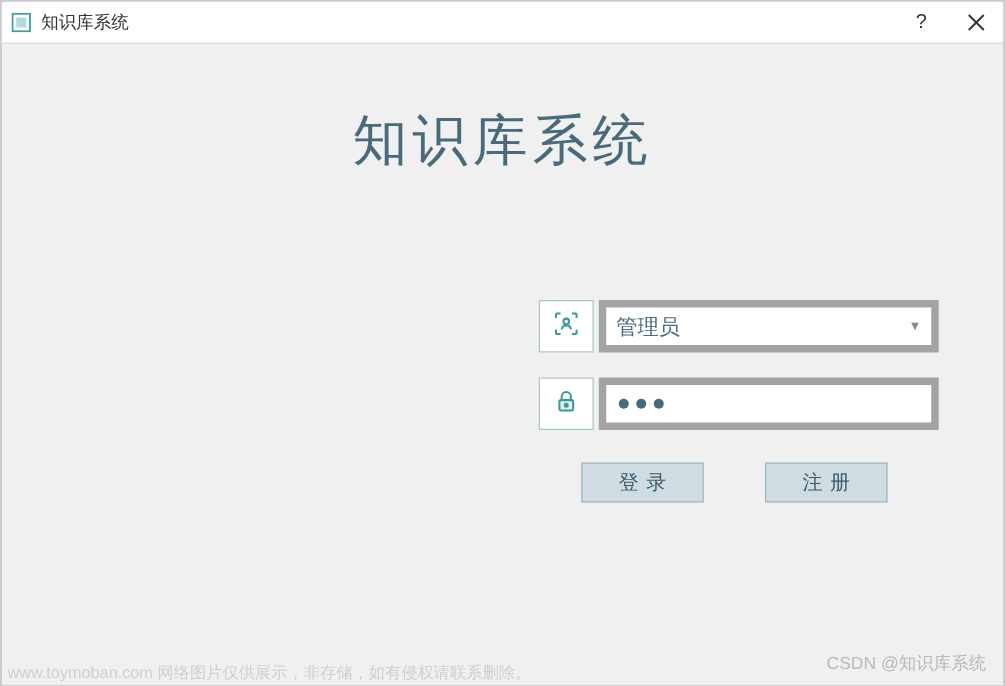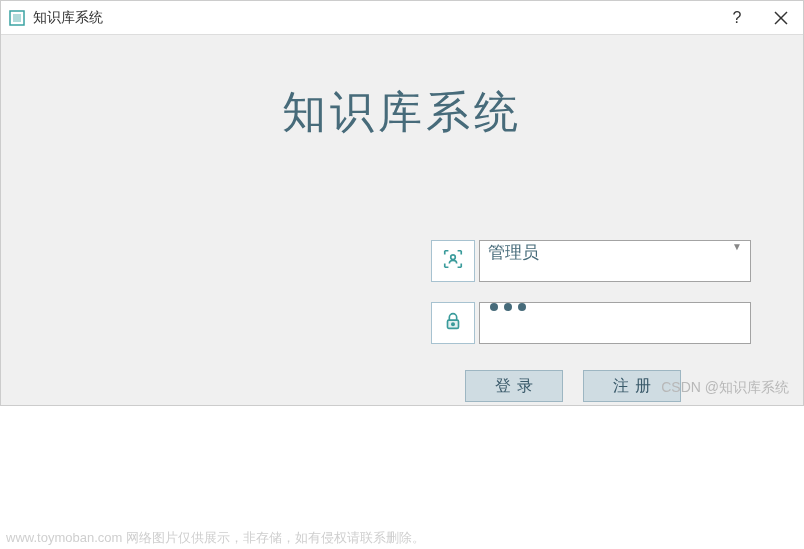--- a/index.html
+++ b/index.html
@@ -6,21 +6,21 @@
     body {
       font-family: "Microsoft YaHei", "SimSun", sans-serif;
       background: #fff;
       width: 804px;
       height: 549px;
       overflow: hidden;
       position: relative;
     }
     .window {
       width: 804px;
-      height: 406px;
+      height: 549px;
       background: #4c1d95;
       border: 1px solid #ccc;
       position: relative;
     }
     .titlebar {
       height: 34px;
       background: #fff;
       border-bottom: 1px solid #ddd;
       display: flex;
       align-items: center;
@@ -85,23 +85,23 @@
       display: flex;
       align-items: center;
       justify-content: center;
       margin-right: 4px;
     }
     .icon-box svg { width: 22px; height: 22px; }
     .field-box {
       flex: 1;
       height: 42px;
       background: #fff;
-      border: 1px solid #a3a3a3;
-      display: flex;
-      align-items: flex-start;
+      border: 6px solid #a3a3a3;
+      display: flex;
+      align-items: center;
       padding: 0 8px;
       position: relative;
     }
     .field-select {
       font-size: 17px;
       color: #476b7a;
       font-family: "SimSun", serif;
       flex: 1;
     }
     .select-arrow {
@@ -130,21 +130,21 @@
     .caret {
       display: inline-block;
       width: 1px; height: 20px;
       background: #476b7a;
       vertical-align: middle;
       animation: blink 1s step-end infinite;
     }
     @keyframes blink { 50% { opacity: 0; } }
     .button-row {
       display: flex;
-      gap: 20px;
+      gap: 49px;
       margin-top: 26px;
       padding-left: 34px;
       text-align: right;
     }
     .btn {
       width: 98px;
       height: 32px;
       background: #cfdce2;
       border: 1px solid #9db6c2;
       color: #3a5a6a;

